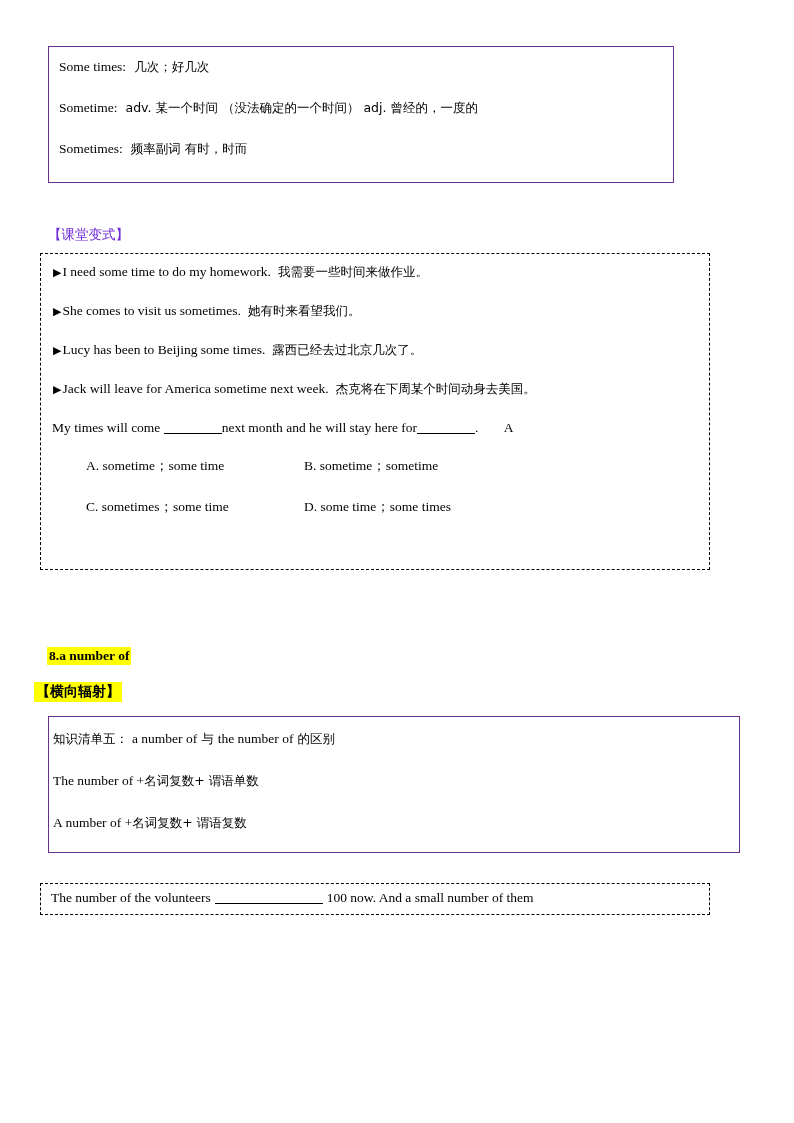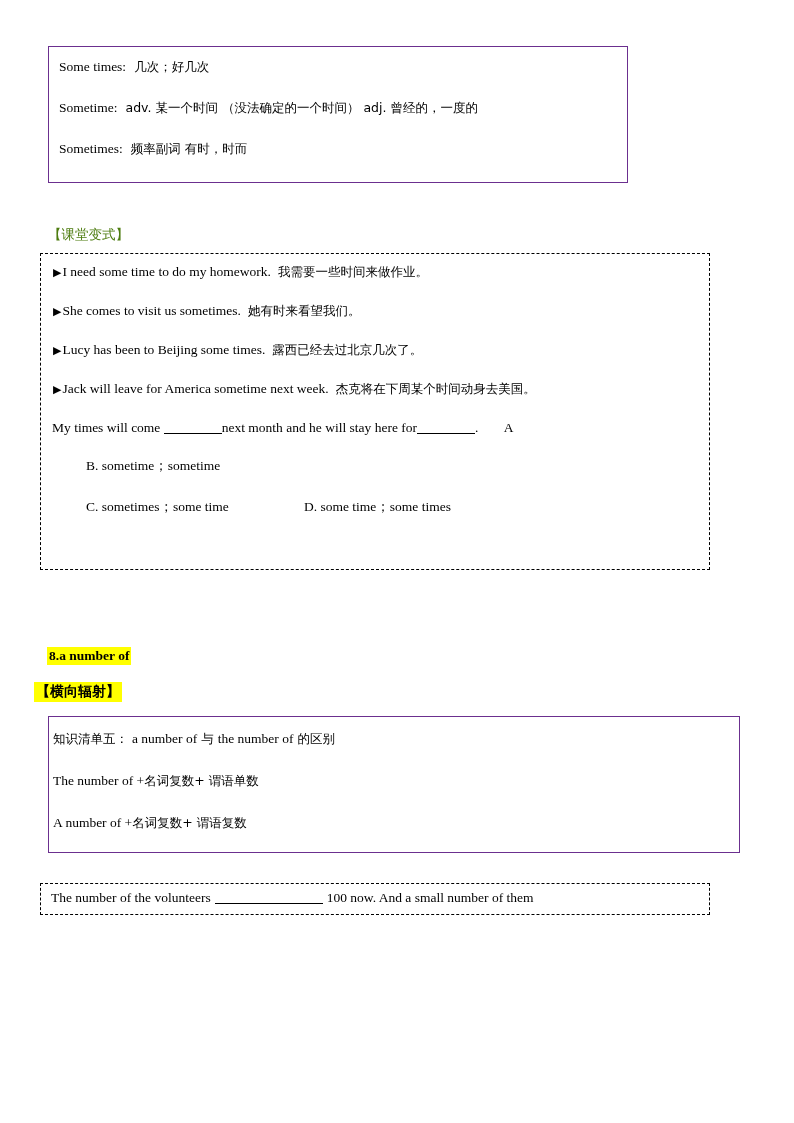--- a/index.html
+++ b/index.html
@@ -33,21 +33,21 @@
     border: 1px solid #6b2f8f;
   }
   .box-dashed {
     border: 1px dashed #000000;
   }
 
   
   #box-definitions {
     left: 48px;
     top: 46px;
-    width: 580px;
+    width: 626px;
     height: 137px;
     padding: 12px 0 0 10px;
   }
   #box-definitions .defrow {
     display: flex;
     align-items: baseline;
     margin-bottom: 24px;
     white-space: nowrap;
   }
   #box-definitions .defrow:last-child { margin-bottom: 0; }
@@ -60,21 +60,21 @@
     font-size: 12.5px;
     margin-left: 8px;
   }
 
   
   .section-label {
     position: absolute;
     font-family: "DejaVu Sans", "Liberation Sans", sans-serif;
     font-size: 13.5px;
     white-space: nowrap;
-    color: #4d7c0f;
+    color: #6d28d9;
     text-align: center;
   }
   #label-practice-1 { left: 48px; top: 226px; }
   #label-practice-2 { left: 48px; top: 894px; }
 
   
   #box-examples {
     left: 40px;
     top: 253px;
     width: 670px;
@@ -253,20 +253,21 @@
     </div>
 
     <div class="cloze-row">
       <span>My times will come</span>
       <span class="blank-sm"></span><span>next month and he will stay here for</span><span class="blank-sm"></span><span>.</span>
       <span class="answer-key">A</span>
     </div>
 
     <div class="opt-grid">
       <div class="opt-row">
+        <span class="opt-cell first">A. sometime；some  time</span>
         <span class="opt-cell">B. sometime；sometime</span>
       </div>
       <div class="opt-row">
         <span class="opt-cell first">C. sometimes；some  time</span>
         <span class="opt-cell">D. some time；some  times</span>
       </div>
     </div>
 
   </div>
 

